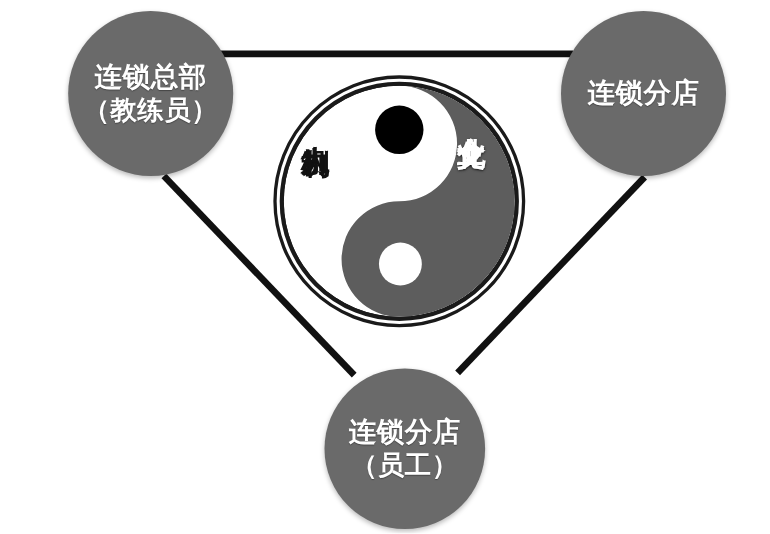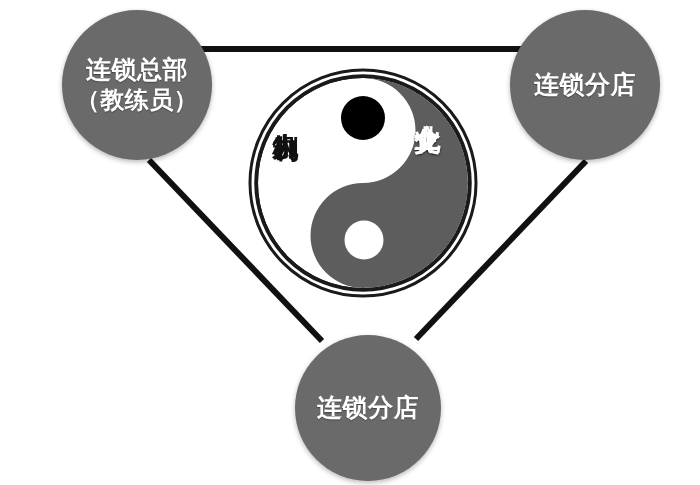--- a/index.html
+++ b/index.html
@@ -128,15 +128,16 @@
     <span class="ln">连锁总部</span>
     <span class="ln ln2">（教练员）</span>
   </div>
 
   <div class="node" id="node-branch-leader">
     <span class="ln">连锁分店</span>
   </div>
 
   <div class="node" id="node-branch-staff">
     <span class="ln">连锁分店</span>
+    <span class="ln ln2">（员工）</span>
   </div>
 
 </div>
 
 </body></html>

